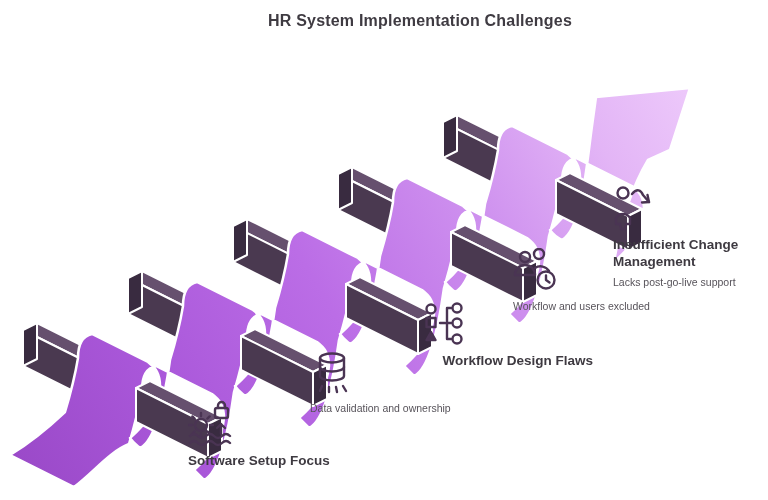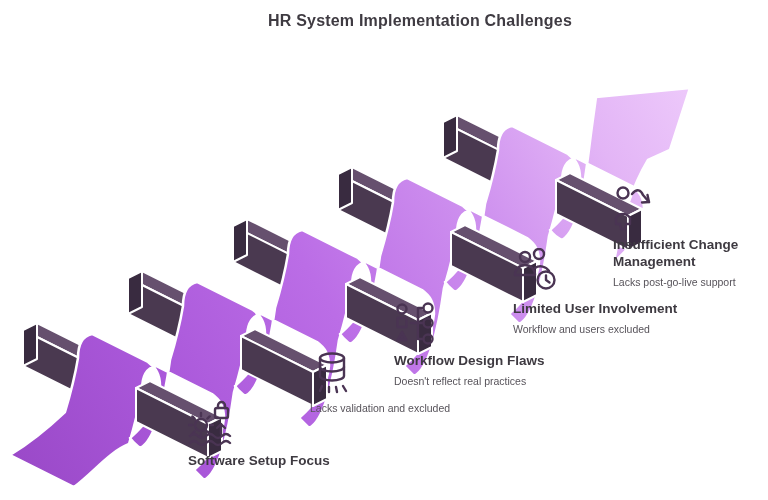--- a/index.html
+++ b/index.html
@@ -97,47 +97,45 @@
   <h3>Software Setup Focus</h3>
 </div>
 
 <div class="step" style="left:310px;top:350px;">
   <svg class="icon" viewBox="0 0 48 48" fill="none" stroke="#4a3453" stroke-width="2.4" stroke-linecap="round" stroke-linejoin="round">
     <ellipse cx="22" cy="8" rx="12" ry="4.5"></ellipse>
     <path d="M10 8v18c0 2.5 5.4 4.5 12 4.5s12-2 12-4.5V8"></path>
     <path d="M10 17c0 2.5 5.4 4.5 12 4.5s12-2 12-4.5"></path>
     <path d="M12 36l-2 5 M19 37v5 M26 37l1 5 M33 36l3 5"></path>
   </svg>
-  <p>Lacks validation and excluded</p>
+  <p>Data validation and ownership</p>
 </div>
 
-<div class="step" style="left:394px;top:300px;">
+<div class="step" style="left:423px;top:300px;text-align:right;">
   <svg class="icon" viewBox="0 0 48 48" fill="none" stroke="#4a3453" stroke-width="2.4" stroke-linecap="round" stroke-linejoin="round">
     <circle cx="8" cy="9" r="4.5"></circle>
     <rect x="3.5" y="18" width="9" height="9"></rect>
     <path d="M3.5 40h9l-4.5-8z" fill="#4a3453"></path>
     <path d="M17 23h5 M24 8v31 M24 8h4 M24 23h4 M24 39h4"></path>
     <circle cx="34" cy="8" r="4.5"></circle>
     <circle cx="34" cy="23" r="4.5"></circle>
     <circle cx="34" cy="39" r="4.5"></circle>
   </svg>
   <h3>Workflow Design Flaws</h3>
-  <p>Doesn't reflect real practices</p>
 </div>
 
 <div class="step" style="left:513px;top:248px;">
   <svg class="icon" viewBox="0 0 48 48" fill="none" stroke="#4a3453" stroke-width="2.4" stroke-linecap="round" stroke-linejoin="round">
     <circle cx="12" cy="9" r="5"></circle>
     <circle cx="26" cy="6" r="5"></circle>
     <path d="M2 27a10 10 0 0 1 20 0z"></path>
     <path d="M22 20a10 10 0 0 1 14 3"></path>
     <circle cx="33" cy="32" r="8.5"></circle>
     <path d="M33 27.5V32l3.5 2.5"></path>
   </svg>
-  <h3>Limited User Involvement</h3>
   <p>Workflow and users excluded</p>
 </div>
 
 <div class="step" style="left:613px;top:184px;">
   <svg class="icon" viewBox="0 0 48 48" fill="none" stroke="#4a3453" stroke-width="2.4" stroke-linecap="round" stroke-linejoin="round">
     <circle cx="10" cy="9" r="5.5"></circle>
     <path d="M3 34a8 8 0 0 1 14 0v6h-4l-1 5h-4l-1-5H3z"></path>
     <path d="M19 10c5-6 9-4 11 1l6 7"></path>
     <path d="M36 18l-7 .5 M36 18l-1.5-7"></path>
   </svg>

